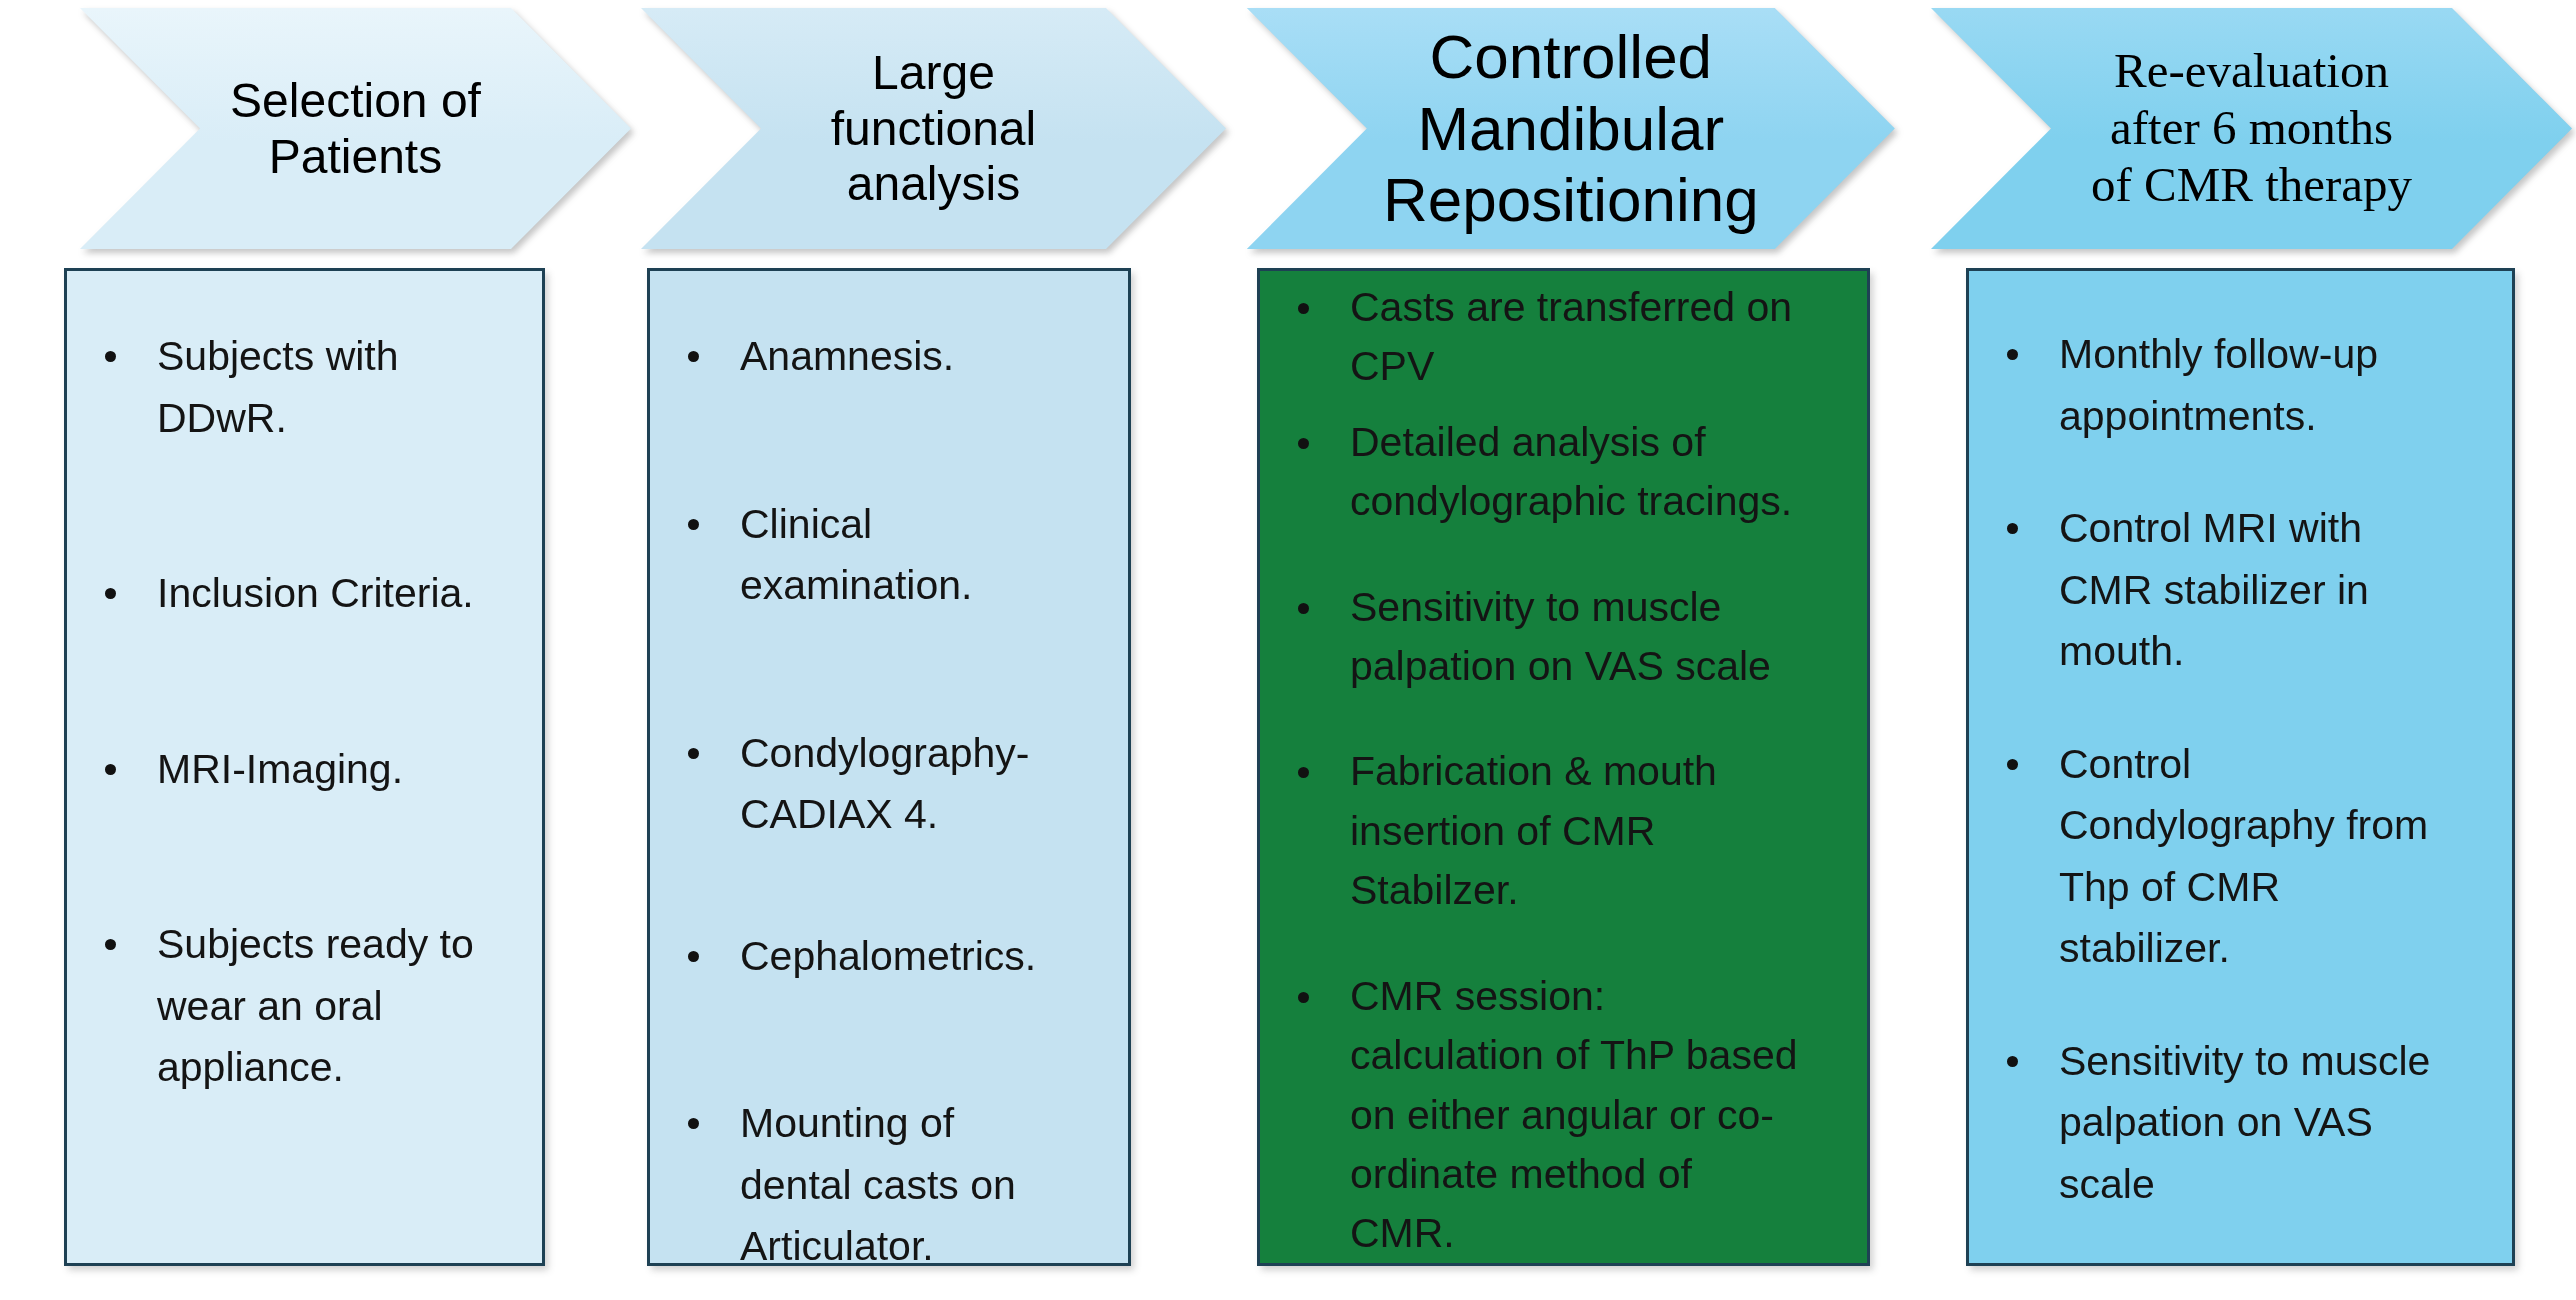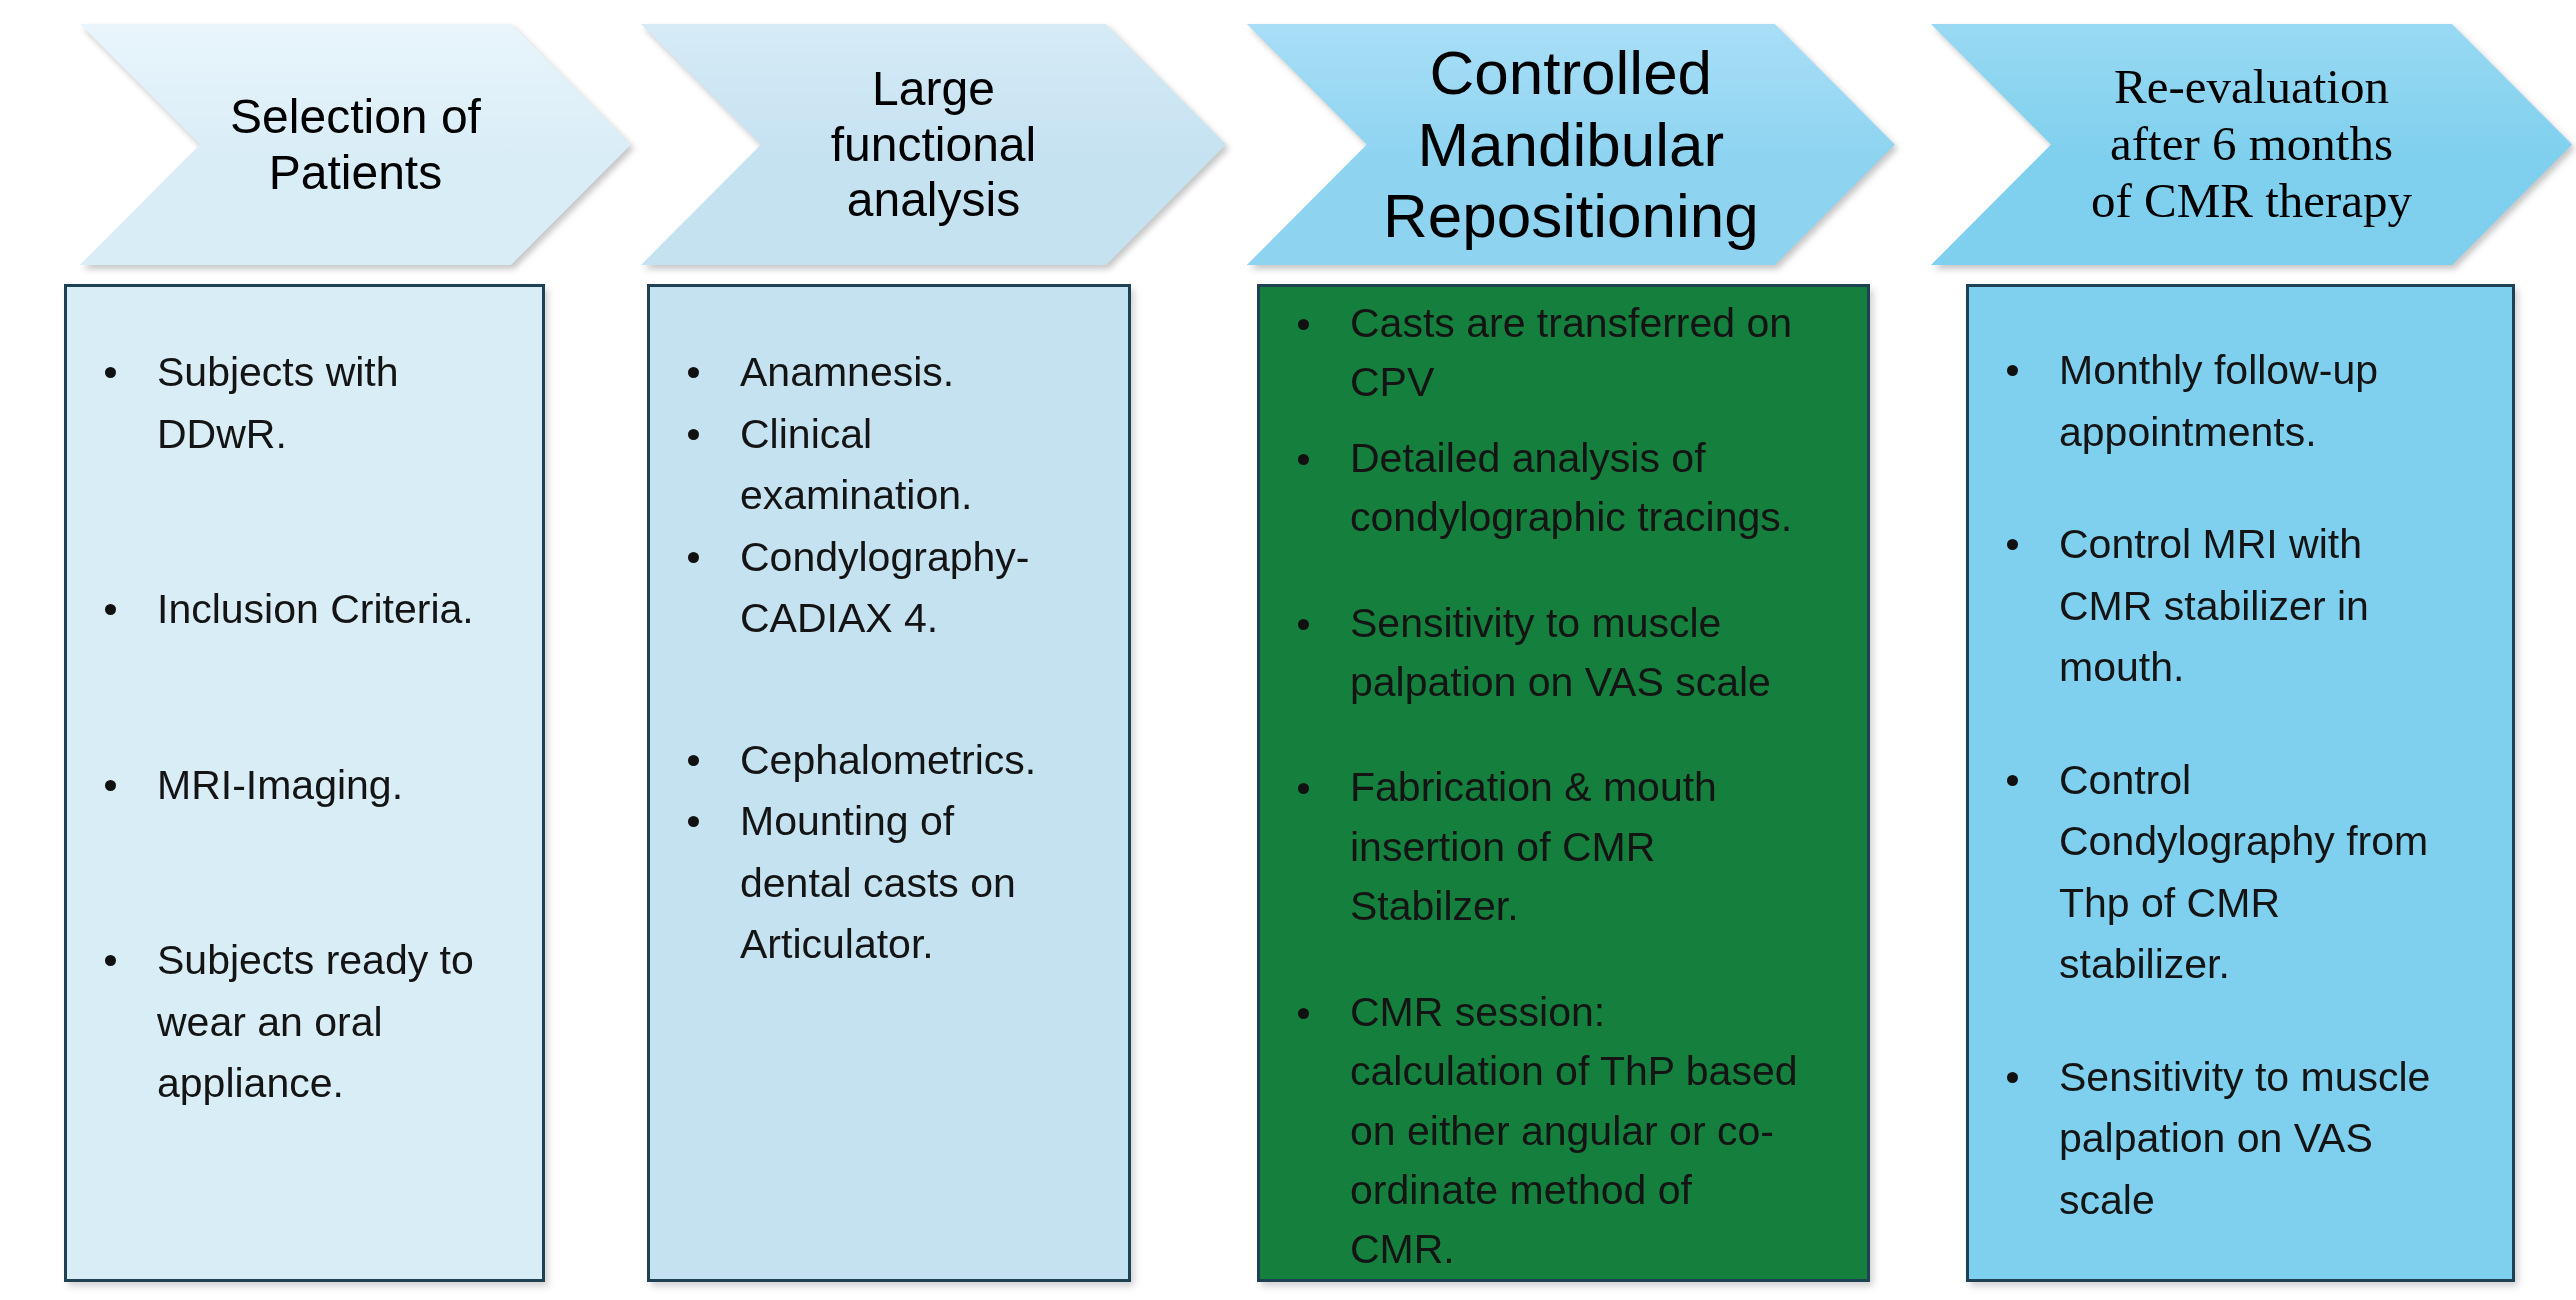--- a/index.html
+++ b/index.html
@@ -1,21 +1,21 @@
 <!DOCTYPE html>
 <html style="font-size:13.7px"><head>
 <meta charset="utf-8">
 <style>
   html,body{margin:0;padding:0;background:#ffffff;}
   .canvas{
     position:relative;width:2576px;height:1300px;overflow:hidden;
     font-family:"Liberation Sans",sans-serif;background:#ffffff;color:#111;
   }
   .grid{
-    position:absolute;left:30px;top:24px;
+    position:absolute;left:30px;top:8px;
     display:grid;
     grid-template-columns:481px 102px 484px 126px 613px 96px 549px;
     padding-left:34px;
   }
   .col{position:relative;}
   
   .arrow-wrap{filter:drop-shadow(3.4px 4.3px 3.4px rgba(90,90,90,.35));}
   .arrow{
     position:relative;height:241px;margin-bottom:19px;
     display:flex;align-items:center;justify-content:center;text-align:center;
@@ -43,21 +43,21 @@
     position:relative;padding-left:90px;
     font-size:41px;line-height:1.5;white-space:pre-line;color:#141414;
   }
   .bullets li::before{
     content:"";position:absolute;left:38px;top:25px;
     width:11px;height:11px;border-radius:50%;background:#111;
   }
   .c1 .bullets{padding-top:55px;}
   .c1 .bullets li + li{margin-top:114px;}
   .c2 .bullets{padding-top:55px;}
-  .c2 .bullets li + li{}
+  .c2 .bullets li + li{margin-top:106px;}
   .c2 .bullets li:nth-child(4){margin-top:80px;}
   .c3 .bullets{padding-top:6.8px;}
   .c3 .bullets li{line-height:1.45;}
   .c3 .bullets li + li{margin-top:46px;}
   .c3 .bullets li:nth-child(2){margin-top:16px;}
   .c4 .bullets{padding-top:53px;}
   .c4 .bullets li + li{margin-top:51px;}
 </style>
 </head>
 <body>

